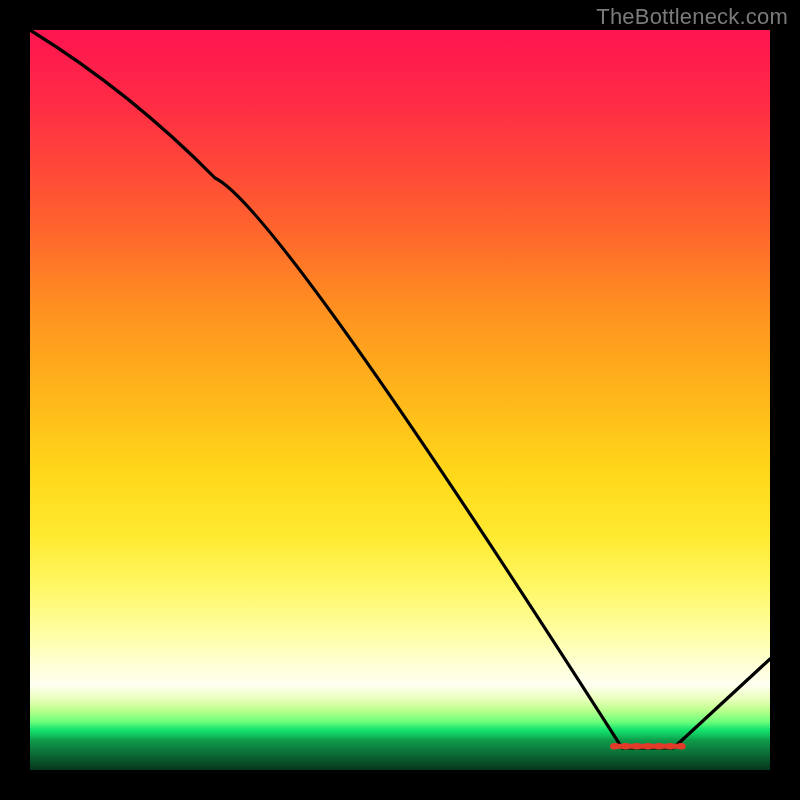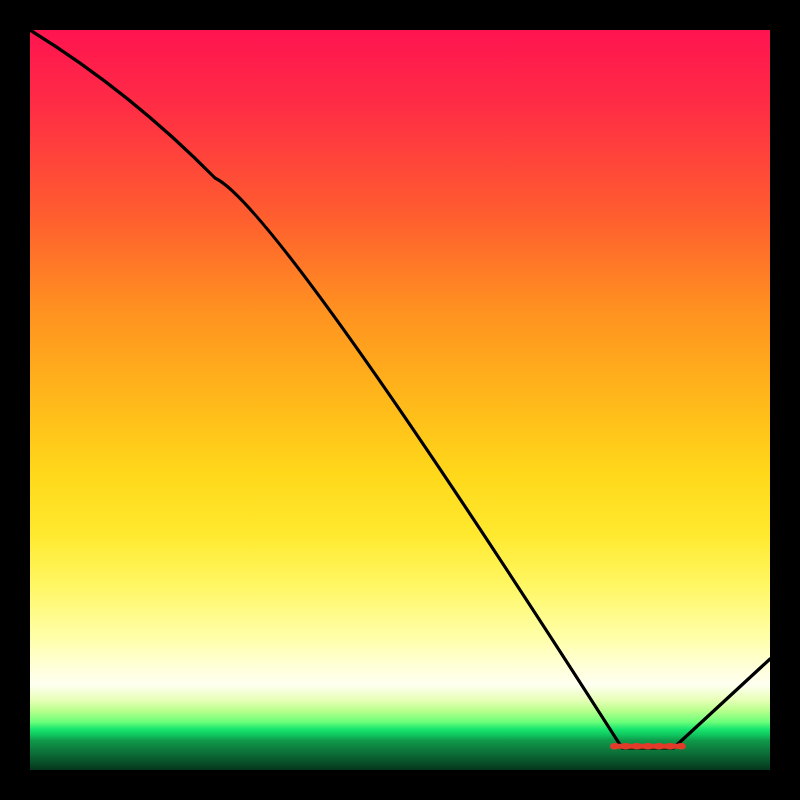--- a/index.html
+++ b/index.html
@@ -67,20 +67,21 @@
     inset: 0;
     width: 100%;
     height: 100%;
   }
 </style>
 </head>
 <body>
 
 <div class="frame">
 
+  <div class="watermark">TheBottleneck.com</div>
 
   <div class="plot-area">
     <div class="gradient"></div>
 
     <svg class="lines" viewBox="0 0 740 740" preserveAspectRatio="none">
       <g>
         <path id="curve-path" fill="none" stroke="#000" stroke-width="3.2" stroke-linejoin="round" stroke-linecap="round" d="M 0 0 Q 100.5 62 185 148 Q 246.05 176.49 592 717.8 L 643.8 717.8 L 740 629"></path>
       </g>
       <g id="marker-group">
           <rect x="580.6" y="713.82" width="74.60000000000002" height="5" rx="2.5" fill="#e03a2a"></rect>

